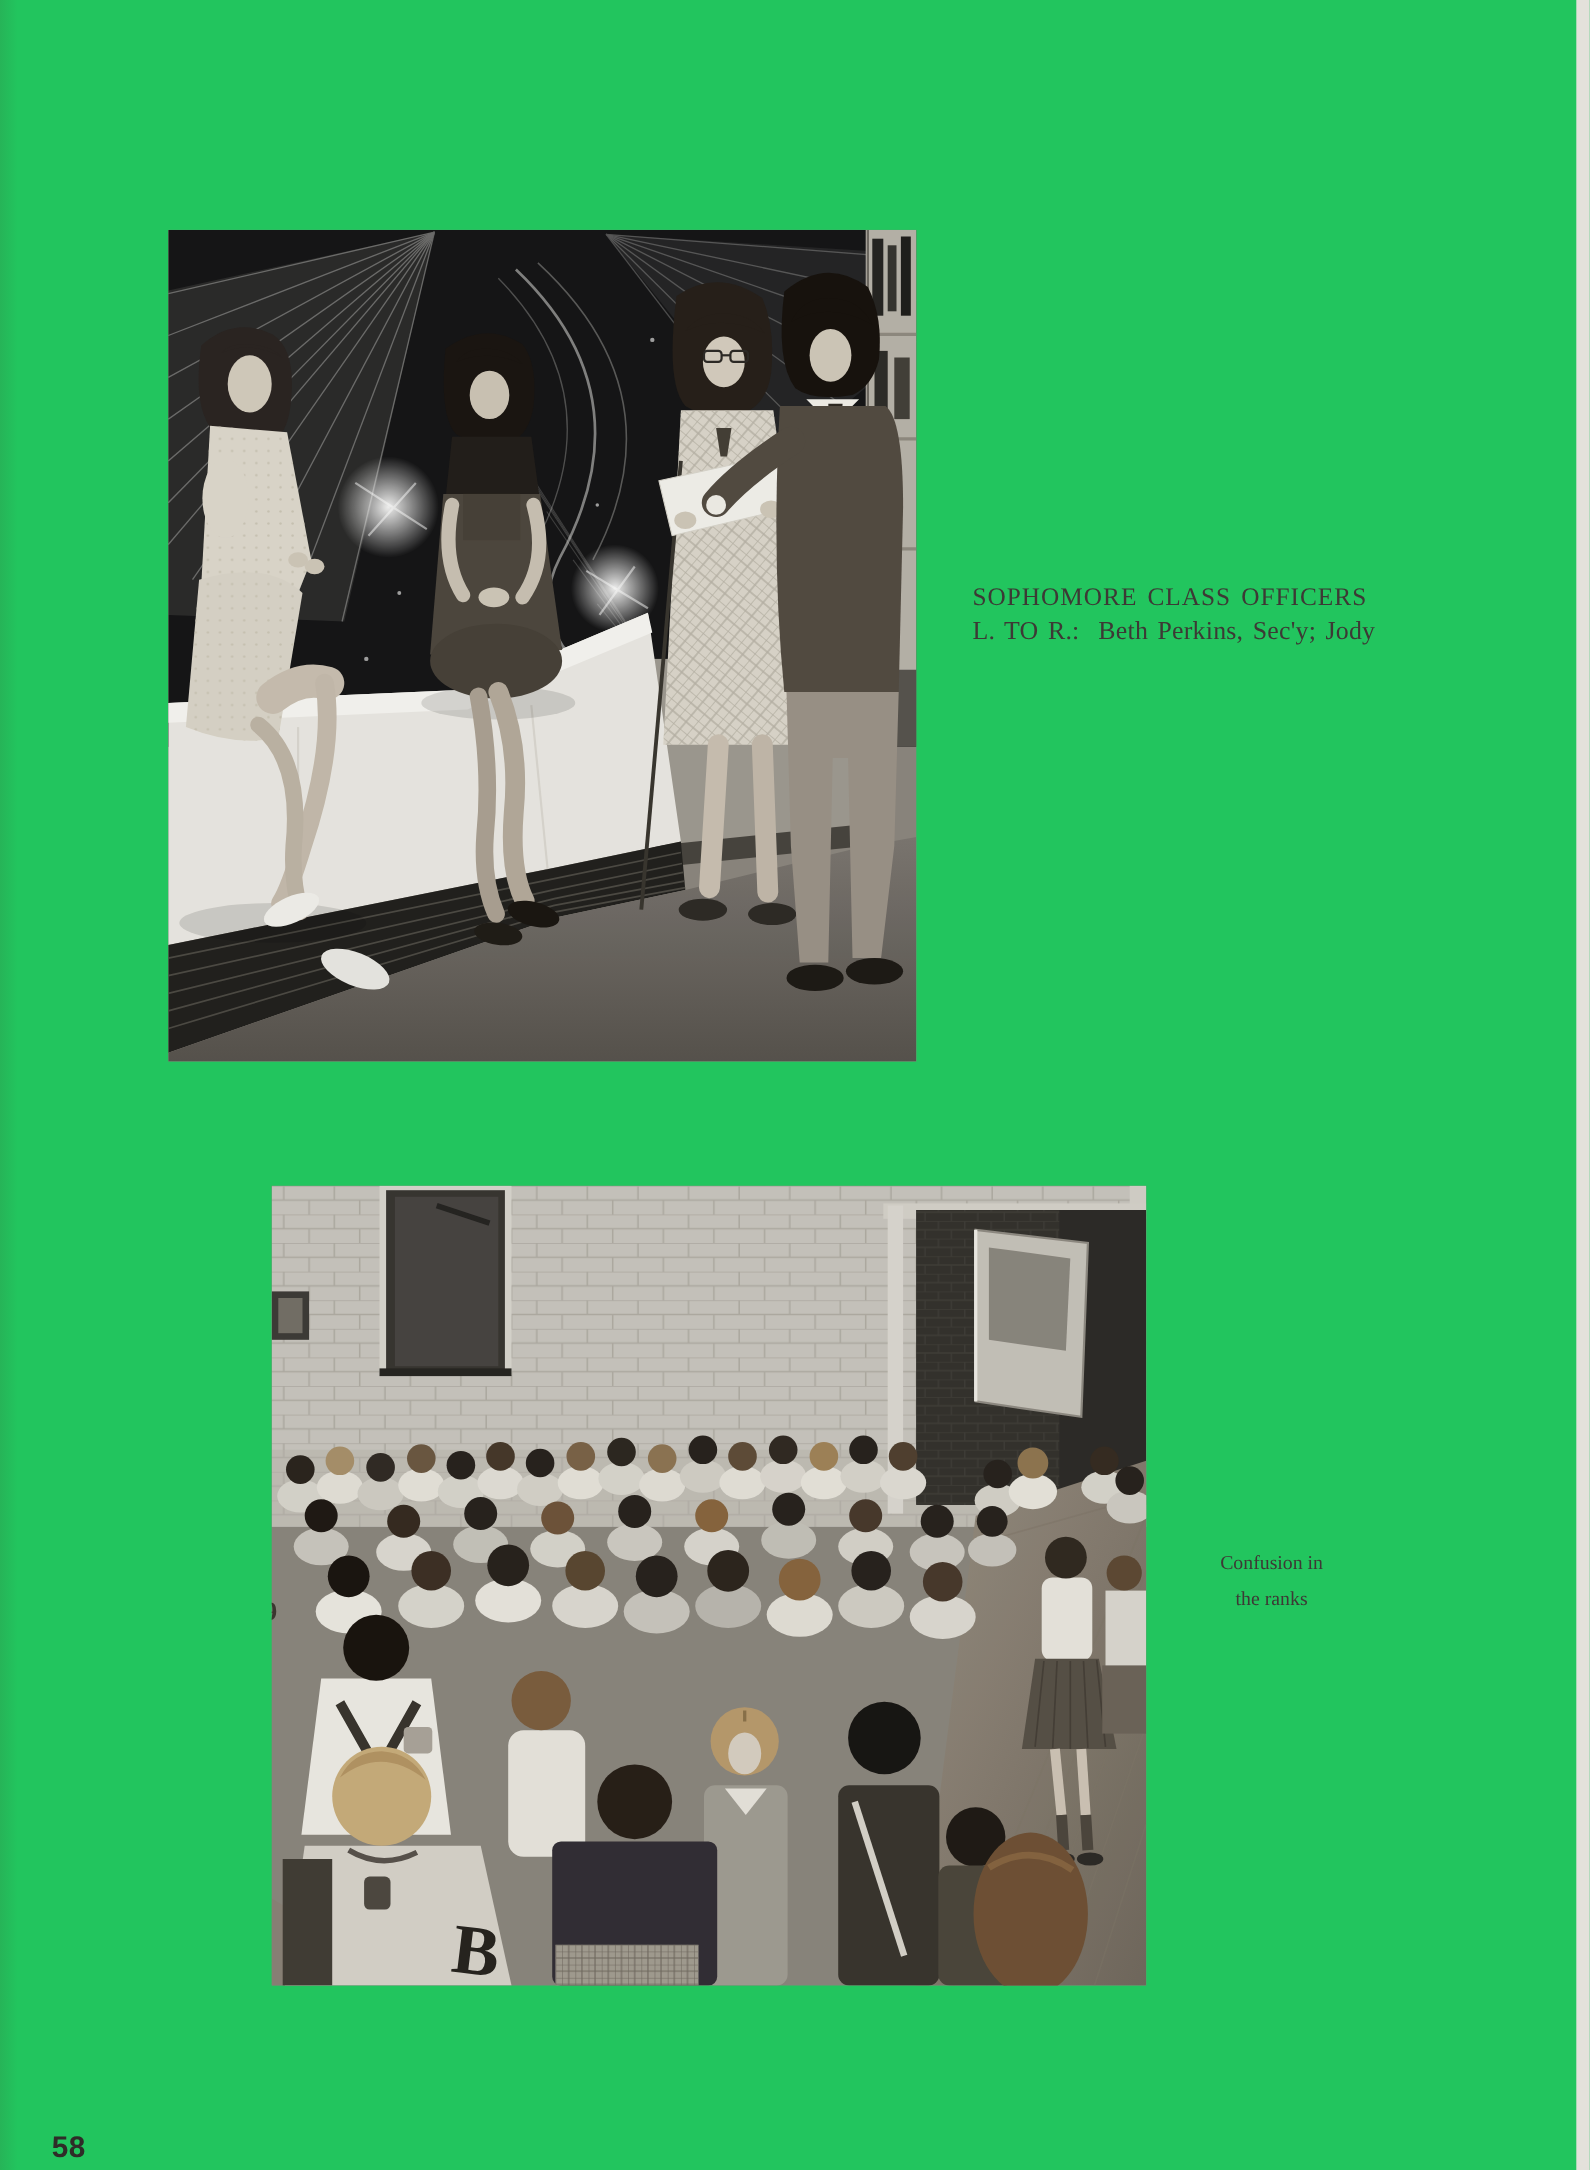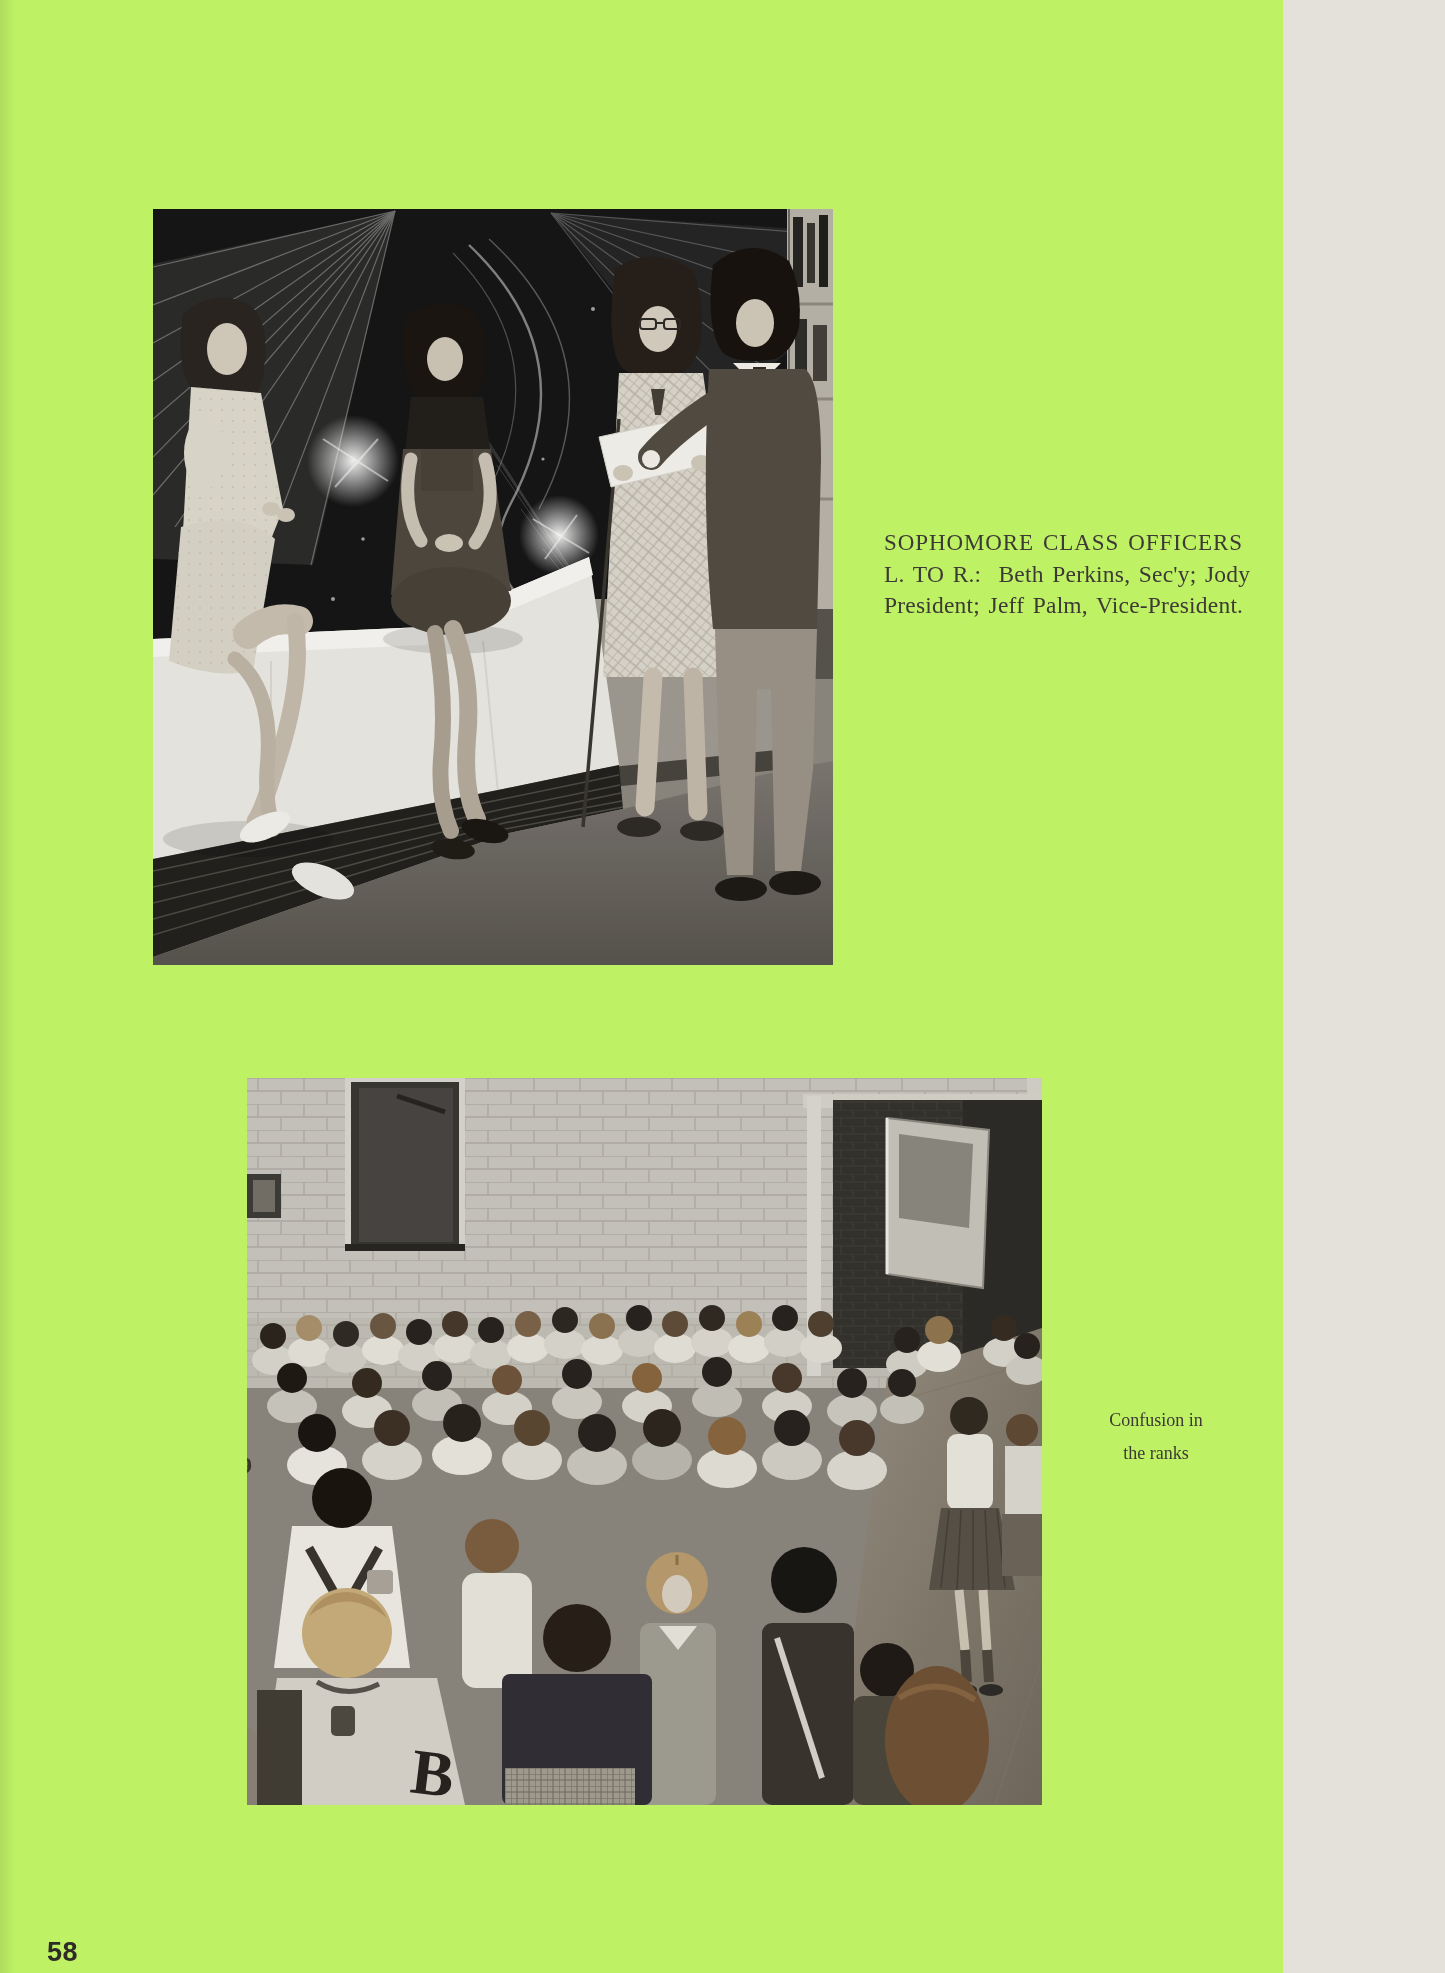--- a/index.html
+++ b/index.html
@@ -1,16 +1,16 @@
 <!DOCTYPE html>
 <html><head>
 <meta charset="utf-8">
 <style>
   html,body{margin:0;padding:0;background:#e4e1db;}
-  .page{position:relative;width:1283px;height:1973px;background:#bef264;overflow:hidden;
+  .page{position:relative;width:1433px;height:1973px;background:#22c55e;overflow:hidden;
         font-family:"Liberation Serif","DejaVu Serif",serif;}
   .edge-shadow{position:absolute;left:0;top:0;bottom:0;width:16px;
         background:linear-gradient(90deg,rgba(70,58,42,.12),rgba(70,58,42,0));}
   .photo{position:absolute;background:#8a857d;}
   .photo svg{display:block;width:100%;height:100%;}
   .photo-top{left:153px;top:209px;width:680px;height:756px;}
   .photo-bottom{left:247px;top:1078px;width:795px;height:727px;}
   .caption{position:absolute;color:#3d3935;}
   .caption-officers{left:884px;top:527px;font-size:23.5px;line-height:31.5px;
         letter-spacing:.2px;word-spacing:2.5px;}
@@ -231,21 +231,20 @@
         <ellipse cx="642" cy="674" rx="26" ry="12" fill="#1b1713"></ellipse>
       </g>
 
       <rect x="0" y="0" width="680" height="756" fill="#6b6257" opacity=".04"></rect>
     </svg>
   </div>
 
   <div class="caption caption-officers">
     <span class="cap-line first">SOPHOMORE CLASS OFFICERS</span>
     <span class="cap-line">L. TO R.:  Beth Perkins, Sec'y; Jody</span>
-    <span class="cap-line">President; Jeff Palm, Vice-President.</span>
   </div>
 
   <div class="photo photo-bottom" role="img" aria-label="Black-and-white photograph of a crowd of students in a gym beside a concrete-block wall with doorways; a boy in a letter jacket stands in the left foreground">
     <svg viewBox="0 0 795 727" preserveAspectRatio="none">
       <defs>
         <pattern id="bp-blocks" width="46" height="26" patternUnits="userSpaceOnUse">
           <rect width="46" height="26" fill="#c9c6bf"></rect>
           <path d="M0,0H46 M0,13H46 M11,0V13 M34,13V26" stroke="#b0aca4" stroke-width="1.4" fill="none"></path>
         </pattern>
         <pattern id="bp-tile" width="24" height="16" patternUnits="userSpaceOnUse">

